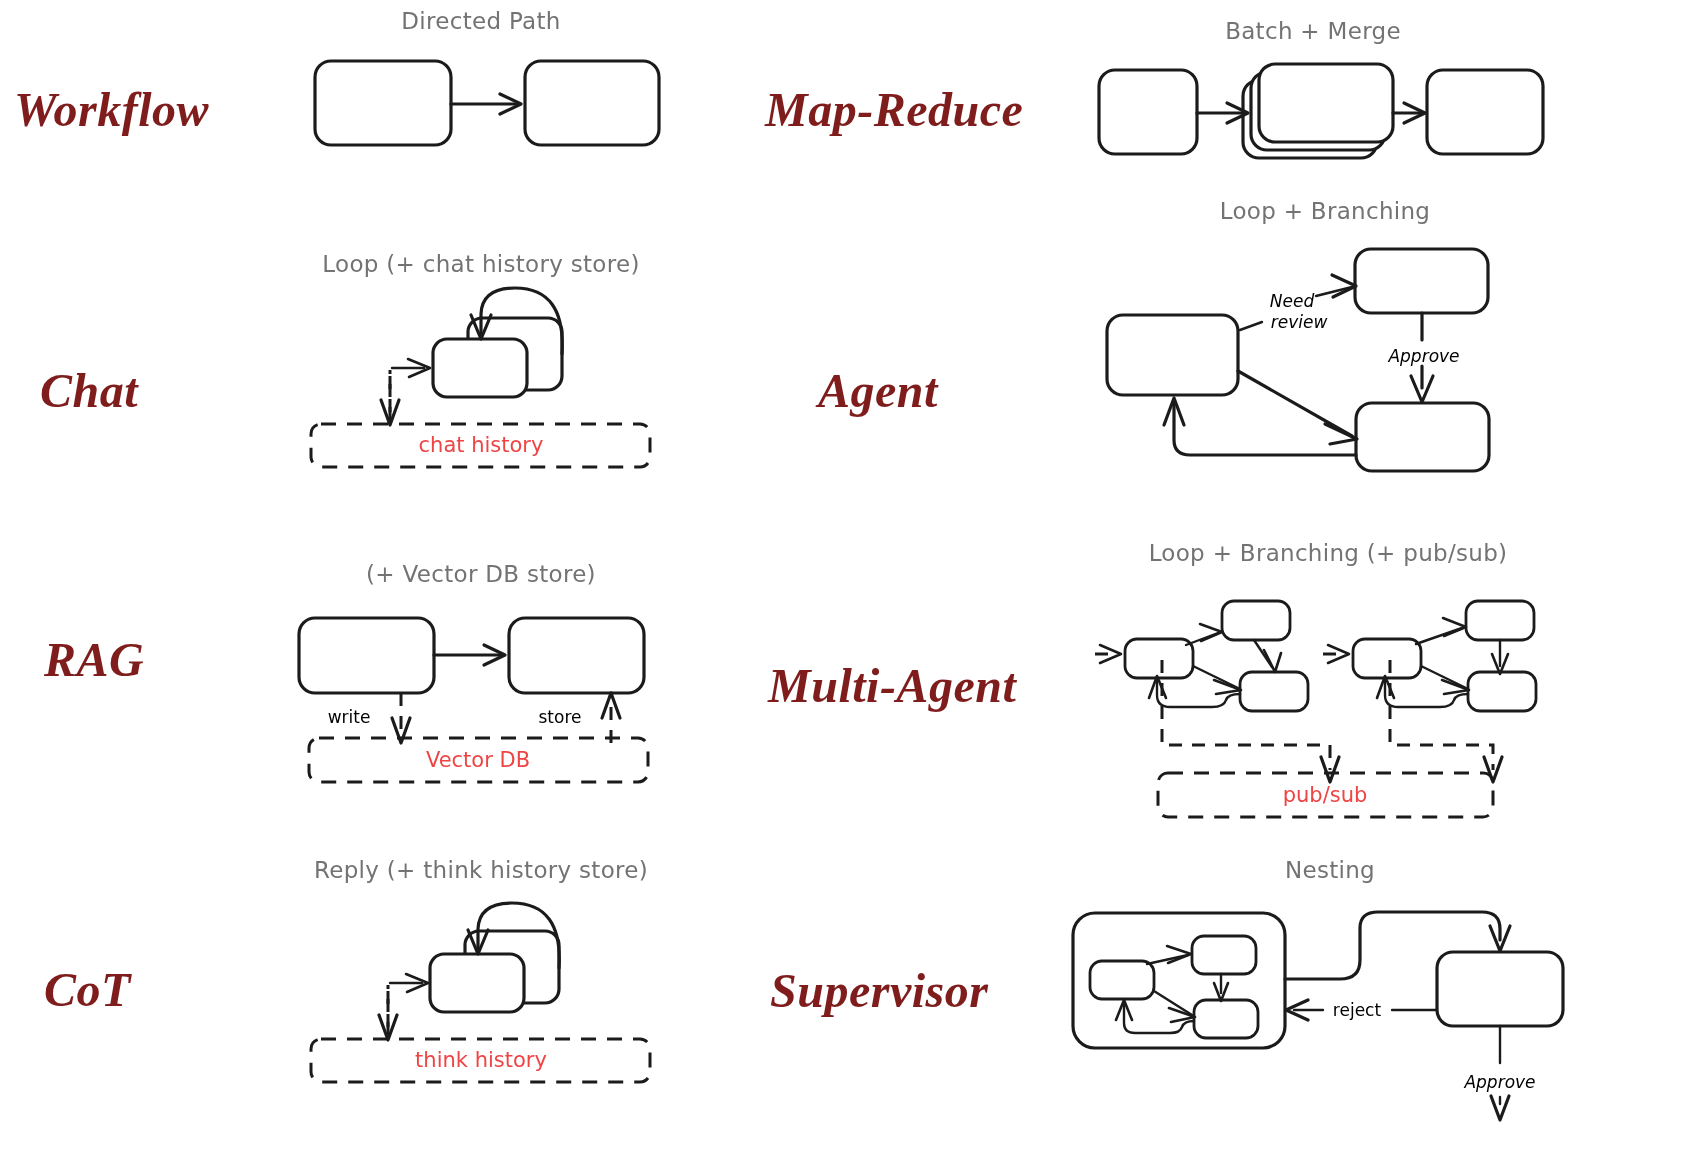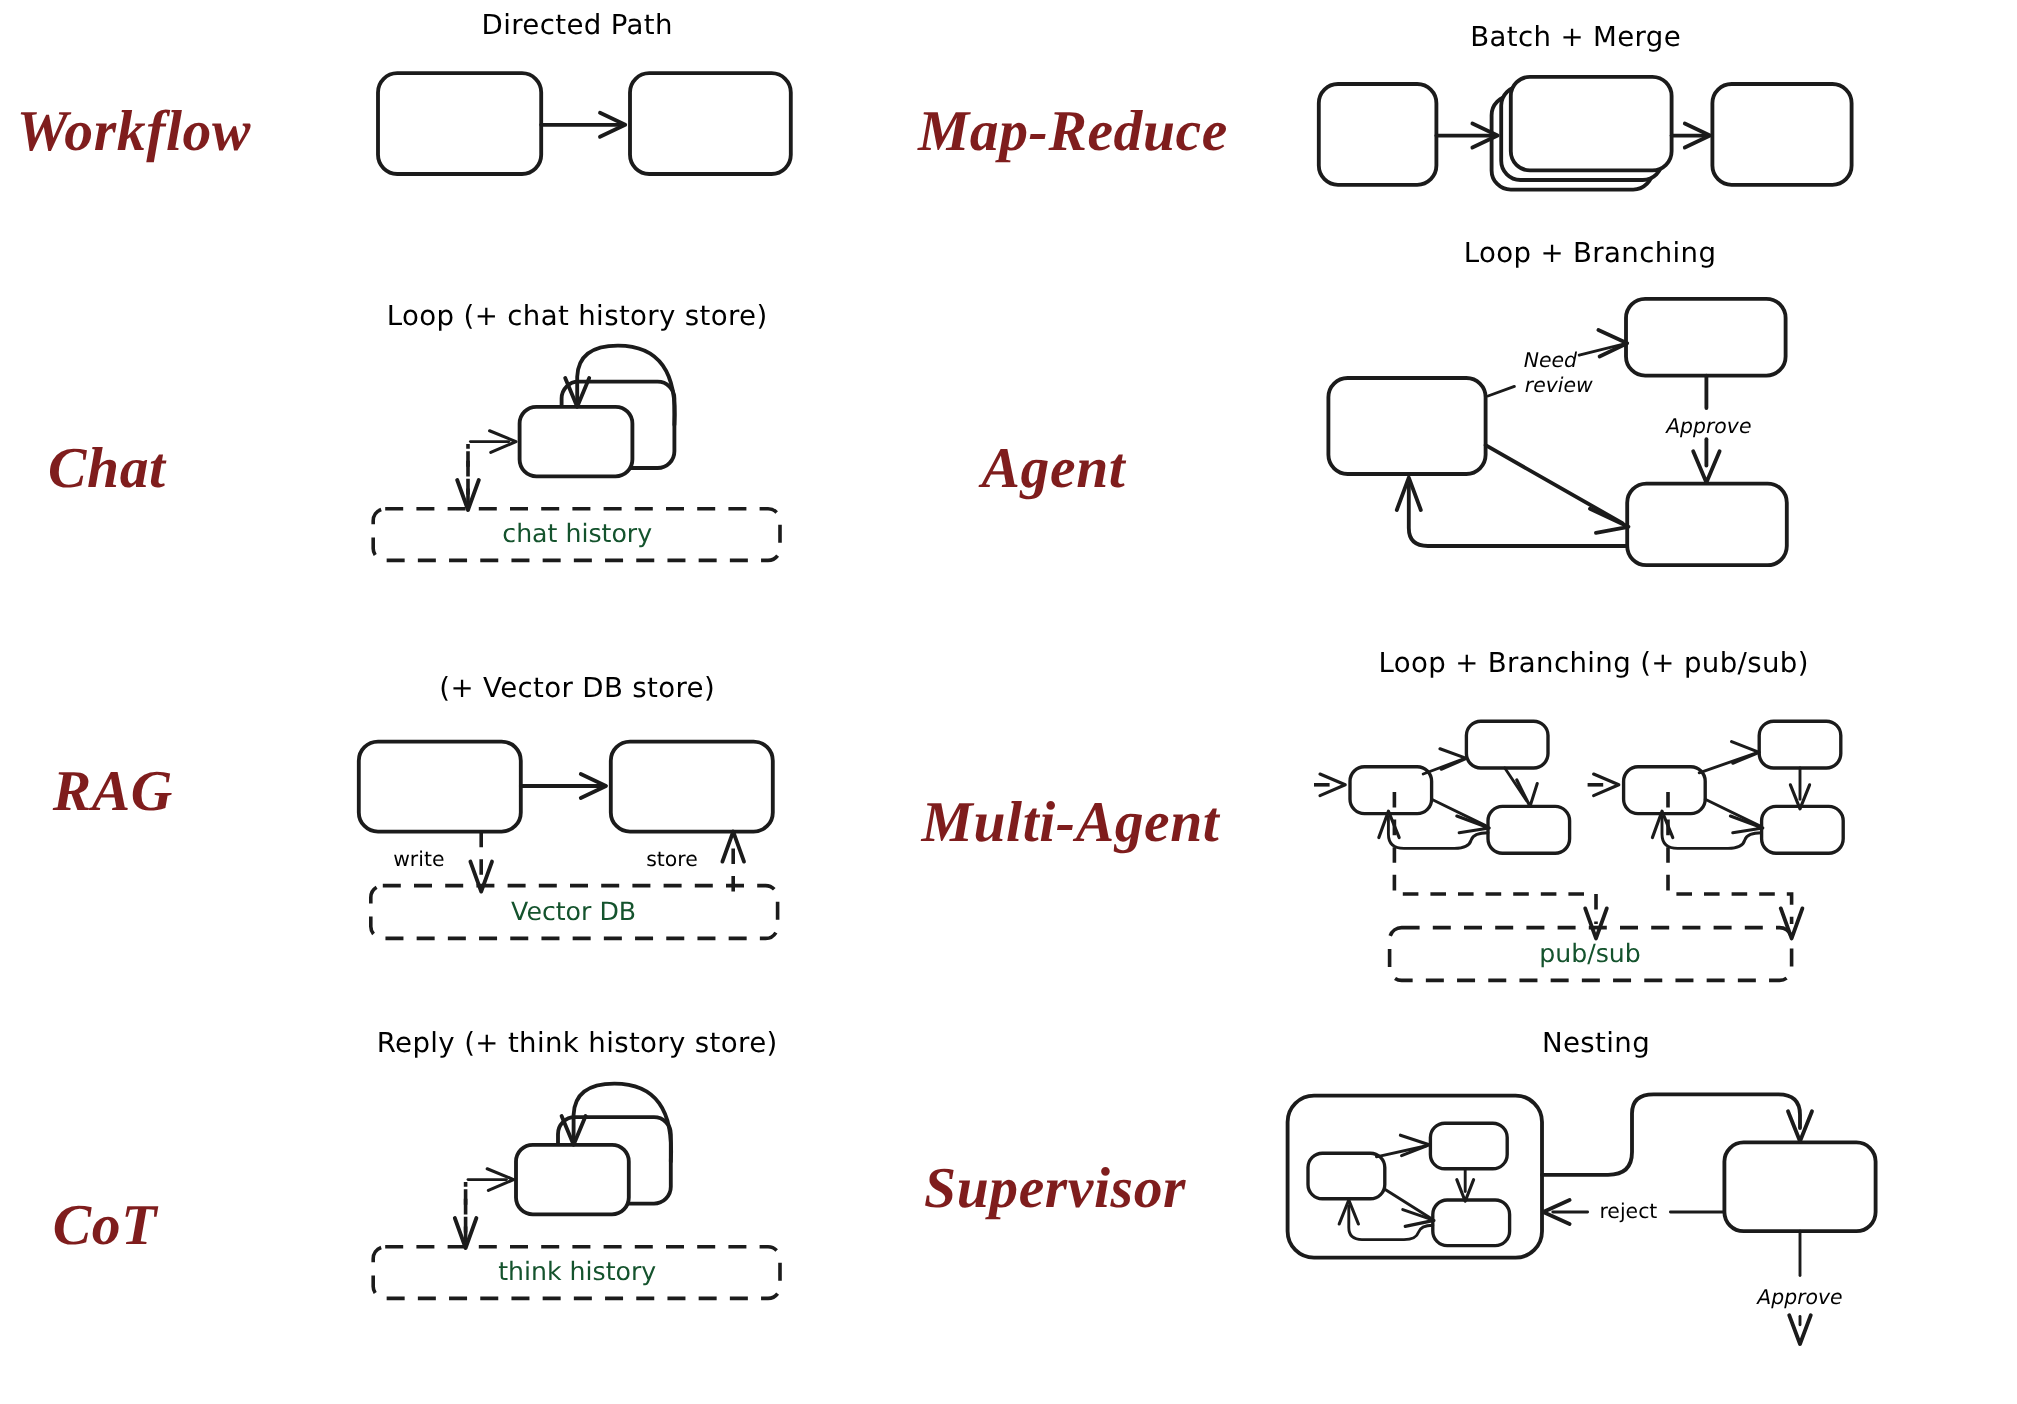--- a/index.html
+++ b/index.html
@@ -29,41 +29,41 @@
     font-weight: 600;
     font-style: italic;
     letter-spacing: 0.5px;
     color: #7f1d1d;
     white-space: nowrap;
   }
   .caption {
     position: absolute;
     font-family: "DejaVu Sans", sans-serif;
     font-size: 23px;
-    color: #000000;
+    color: #737373;
     white-space: nowrap;
     transform: translateX(-50%);
     letter-spacing: 0.3px;
   }
   .node-text {
     position: absolute;
     font-family: "DejaVu Sans", sans-serif;
     font-size: 19px;
     line-height: 1.22;
     color: #1b1b1b;
     text-align: center;
     white-space: pre-line;
     transform: translate(-50%, -50%);
     pointer-events: none;
   }
   .store-text {
     position: absolute;
     font-family: "DejaVu Sans", sans-serif;
     font-size: 21px;
-    color: #14532d;
+    color: #ef4444;
     text-align: center;
     white-space: nowrap;
     transform: translate(-50%, -50%);
   }
   .edge-text {
     position: absolute;
     font-family: "DejaVu Sans", sans-serif;
     font-size: 17px;
     font-style: italic;
     color: #000000;
@@ -79,21 +79,21 @@
   svg .link-dashed { fill: none; stroke: #1b1b1b; stroke-width: 3; stroke-dasharray: 13 10; stroke-linecap: butt; }
   svg .head { fill: none; stroke: #1b1b1b; stroke-width: 3.2; stroke-linecap: round; stroke-linejoin: round; }
   svg .head-thin { fill: none; stroke: #1b1b1b; stroke-width: 2.6; stroke-linecap: round; stroke-linejoin: round; }
 </style>
 </head>
 <body>
 
 <div class="row-label" style="left:14px; top:82px;">Workflow</div>
 <div class="row-label" style="left:40px; top:363px;">Chat</div>
 <div class="row-label" style="left:44px; top:632px;">RAG</div>
-<div class="row-label" style="left:44px; top:962px;margin-top:32px;">CoT</div>
+<div class="row-label" style="left:44px; top:962px;">CoT</div>
 
 <div class="row-label" style="left:765px; top:82px;">Map-Reduce</div>
 <div class="row-label" style="left:818px; top:363px;">Agent</div>
 <div class="row-label" style="left:768px; top:632px;margin-top:26px;">Multi-Agent</div>
 <div class="row-label" style="left:770px; top:963px;">Supervisor</div>
 
 <div class="caption" style="left:481px; top:8px;">Directed Path</div>
 <div class="caption" style="left:1313px; top:18px;">Batch + Merge</div>
 <div class="caption" style="left:481px; top:251px;">Loop (+ chat history store)</div>
 <div class="caption" style="left:1325px; top:198px;">Loop + Branching</div>

